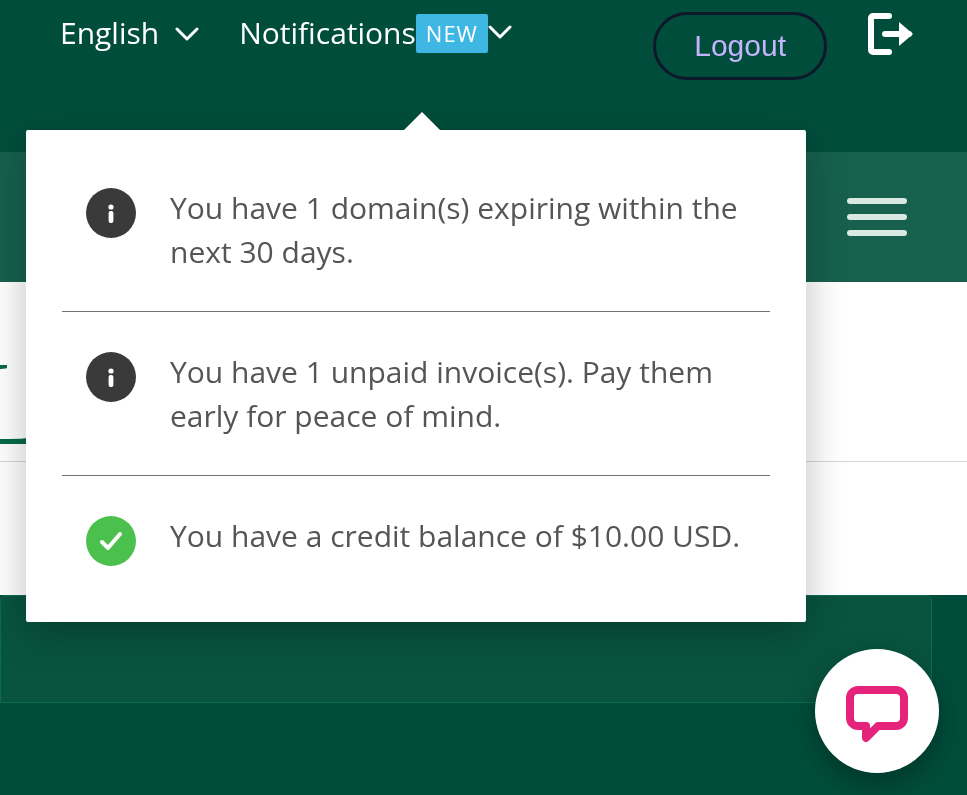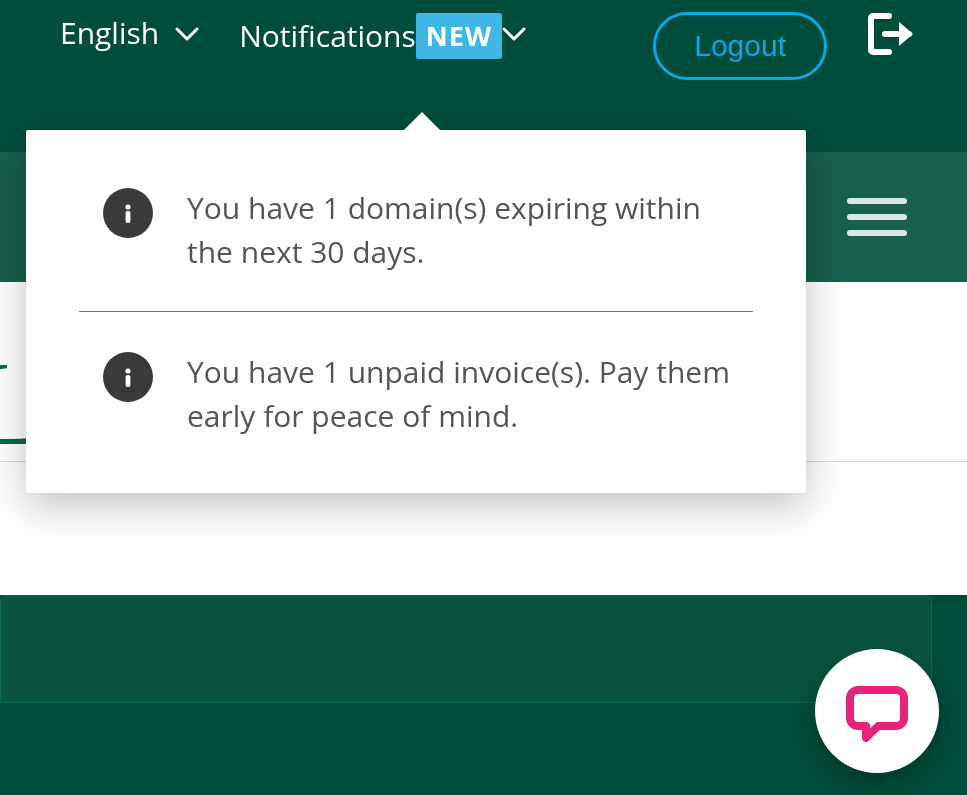--- a/index.html
+++ b/index.html
@@ -19,36 +19,36 @@
     font-size: 30px;
   }
   .topbar .spacer { flex: 1; }
   .lang-select { display: flex; align-items: center; gap: 16px; cursor: pointer; padding-left: 20px; }
   .lang-select .caret { margin-top: 4px; }
 
   .notif-toggle { display: flex; align-items: center; gap: 0; cursor: pointer; position: relative; }
   .badge {
     background: #3eb7e4;
     color: #fff;
-    font-size: 27px;
-    font-weight: 700;
+    font-size: 22px;
+    font-weight: 400;
     letter-spacing: 1px;
     padding: 4px 10px 5px 10px;
     border-radius: 2px;
     position: relative;
     top: 1px;
   }
   .caret svg { display: block; }
 
   .logout-btn {
-    border: 3px solid #0ea5e9;
+    border: 3px solid #0f172a;
     border-radius: 999px;
     padding: 14px 38px;
     font-size: 30px;
-    color: #0ea5e9;
+    color: #c4b5fd;
     cursor: pointer;
     background: transparent;
   }
 
   .exit-icon { cursor: pointer; color: #fff; padding-right: 10px; position: relative; }
 
   
   .secondbar {
     background: #17604e;
     height: 130px;
@@ -103,21 +103,21 @@
 
   
   .dropdown {
     position: absolute;
     top: 130px;
     left: 26px;
     width: 780px;
     background: #fff;
     box-shadow: 0 12px 40px rgba(0,0,0,0.25);
     border-radius: 2px;
-    padding: 18px 17px;
+    padding: 18px 0;
     z-index: 20;
   }
   .dropdown::before {
     content: "";
     position: absolute;
     top: -18px;
     left: 376px;
     border-left: 20px solid transparent;
     border-right: 20px solid transparent;
     border-bottom: 20px solid #fff;
@@ -222,19 +222,27 @@
   </div>
   <div class="drop-item">
     <div class="drop-icon info">
       <svg width="24" height="24" viewBox="0 0 24 24">
           <circle cx="12" cy="6" r="2.6" fill="#fff"></circle>
           <rect x="9.6" y="10" width="4.8" height="12" rx="2" fill="#fff"></rect>
         </svg>
     </div>
     <div class="drop-text">You have 1 unpaid invoice(s). Pay them early for peace of mind.</div>
   </div>
+  <div class="drop-item">
+    <div class="drop-icon success">
+      <svg width="30" height="30" viewBox="0 0 30 30">
+          <path d="M6 16 L12 22 L24 8" stroke="#fff" stroke-width="4" fill="none" stroke-linecap="round" stroke-linejoin="round"></path>
+        </svg>
+    </div>
+    <div class="drop-text">You have a credit balance of $10.00 USD.</div>
+  </div>
 </div>
 
 <div class="chat-fab">
   <svg width="66" height="66" viewBox="0 0 66 66">
     <path d="M14 12 h38 a8 8 0 0 1 8 8 v20 a8 8 0 0 1 -8 8 H34 l-12 12 v-12 H14 a8 8 0 0 1 -8 -8 V20 a8 8 0 0 1 8 -8 Z" fill="none" stroke="#e6237a" stroke-width="8" stroke-linejoin="round"></path>
   </svg>
 </div>
 
 </body></html>

